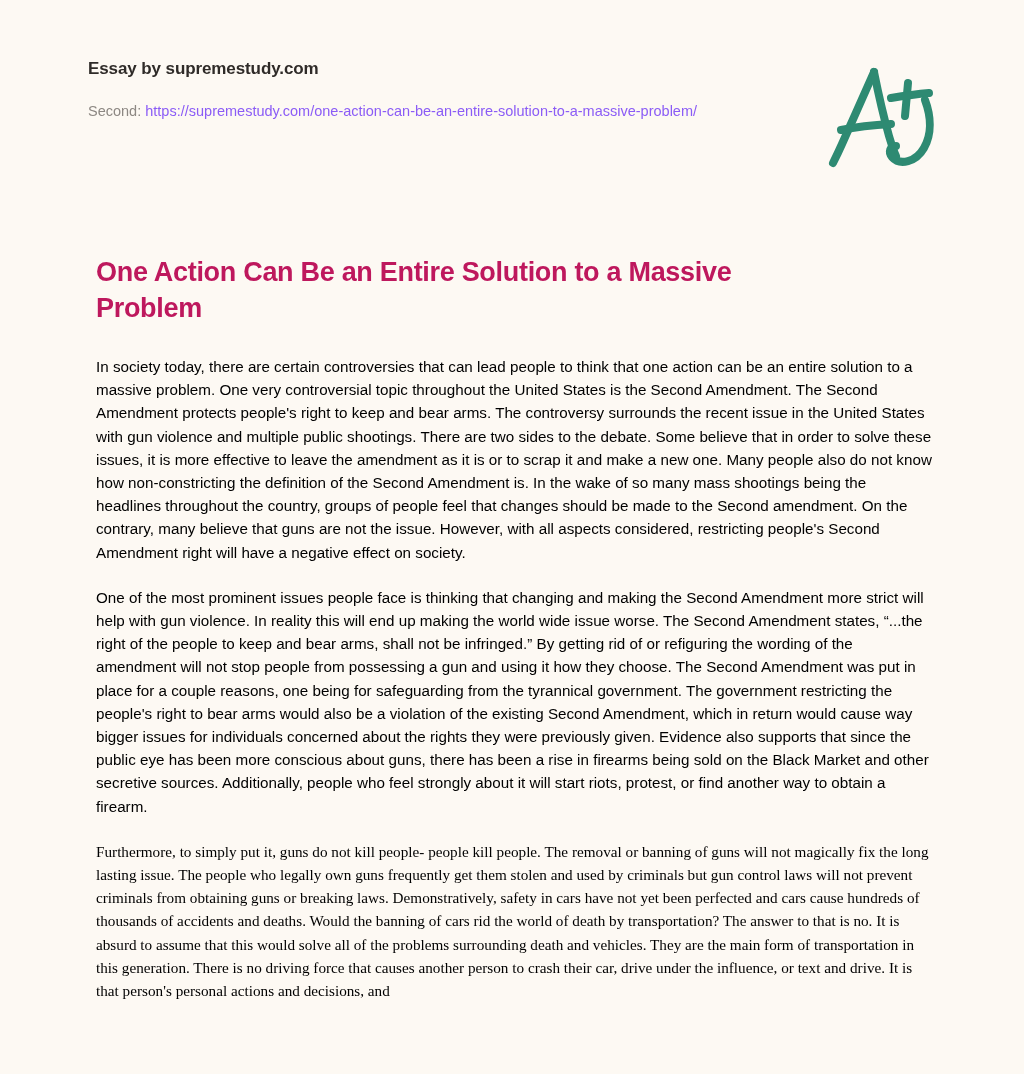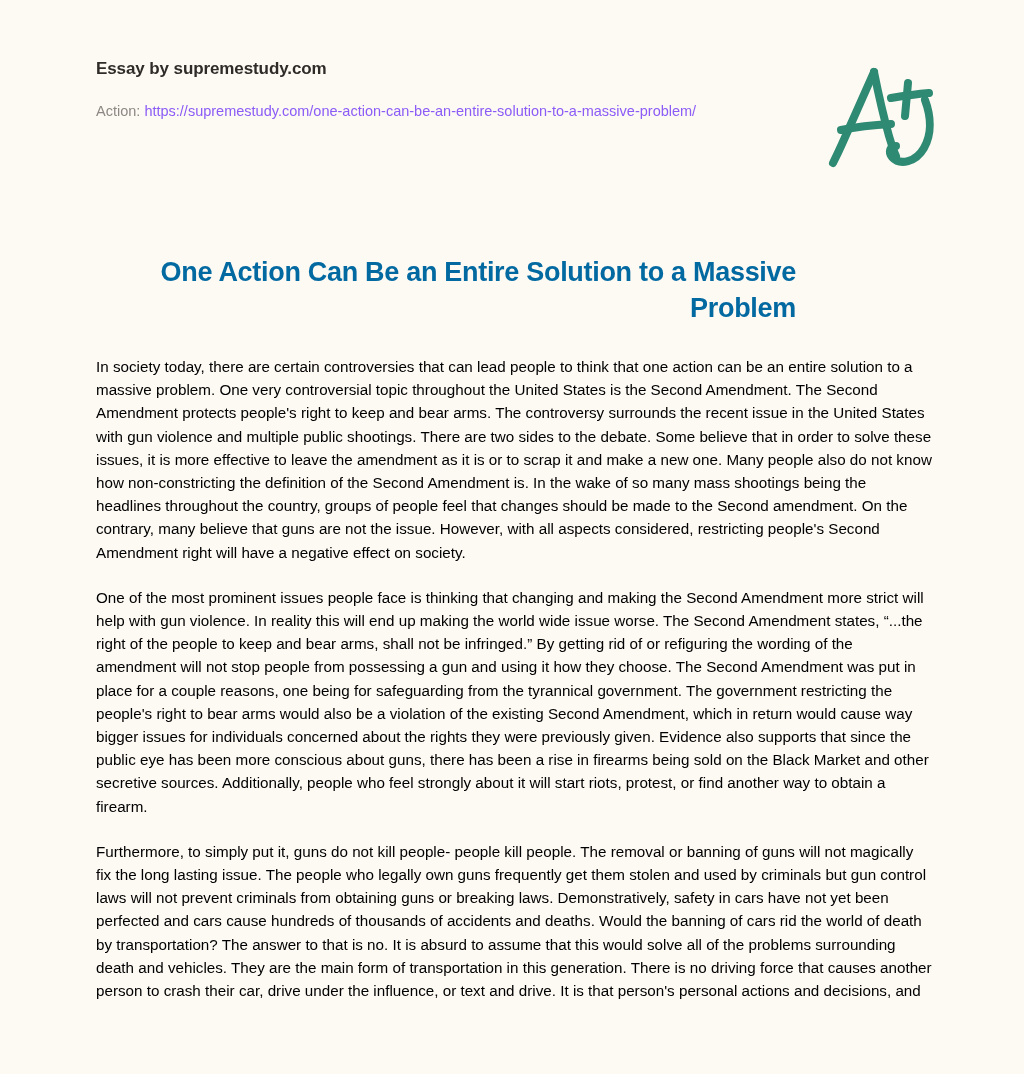--- a/index.html
+++ b/index.html
@@ -17,21 +17,21 @@
   .page {
     position: relative;
     width: 1024px;
     height: 1074px;
     box-sizing: border-box;
   }
 
   
   .header {
     position: absolute;
-    left: 96px;
+    left: 88px;
     top: 56px;
     width: 832px;
   }
   .essay-by {
     font-size: 17px;
     font-weight: bold;
     letter-spacing: -0.1px;
     color: #2f2b28;
     line-height: 26px;
     margin: 0;
@@ -72,48 +72,48 @@
     left: 96px;
     top: 254px;
     width: 836px;
   }
   .article-title {
     margin: 0;
     font-size: 27px;
     font-weight: bold;
     line-height: 36px;
     letter-spacing: -0.3px;
-    color: #0369a1;
+    color: #be185d;
     max-width: 700px;
-    text-align: right;
   }
   .article-body {
     padding-top: 29px;
   }
   .article-body p {
     margin: 0 0 22px 0;
     font-size: 15.2px;
     line-height: 23.2px;
     color: #000000;
     letter-spacing: 0.01px;
   }
   .article-body p:last-child {
     margin-bottom: 0;
+    font-family: Liberation Serif, serif;
   }
 </style>
 </head>
 <body>
 
 <div class="page">
 
   <div class="header">
     <div class="essay-by">Essay by supremestudy.com</div>
 
     <div class="source-line">
-      <span class="source-label">Action:</span>
+      <span class="source-label">Second:</span>
       <span class="source-link">https://supremestudy.com/one-action-can-be-an-entire-solution-to-a-massive-problem/</span>
     </div>
   </div>
 
   <div class="brand-logo">
     <svg viewBox="0 0 136 116" xmlns="http://www.w3.org/2000/svg">
       <g fill="none" stroke="#2e8a72" stroke-linecap="round" stroke-linejoin="round">
 
         <path d="M62 14 C 54 32, 40 64, 30 86 C 26 95, 23 101, 21 105" stroke-width="8"></path>
 

